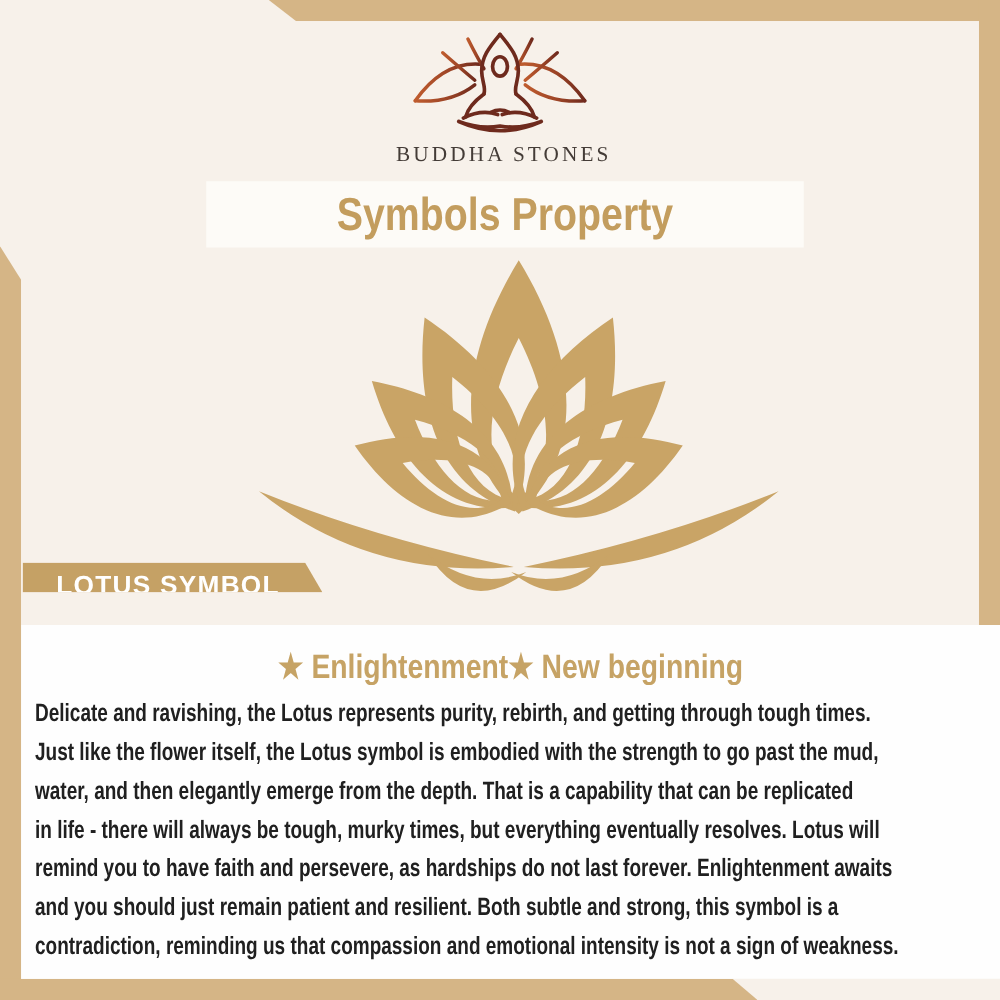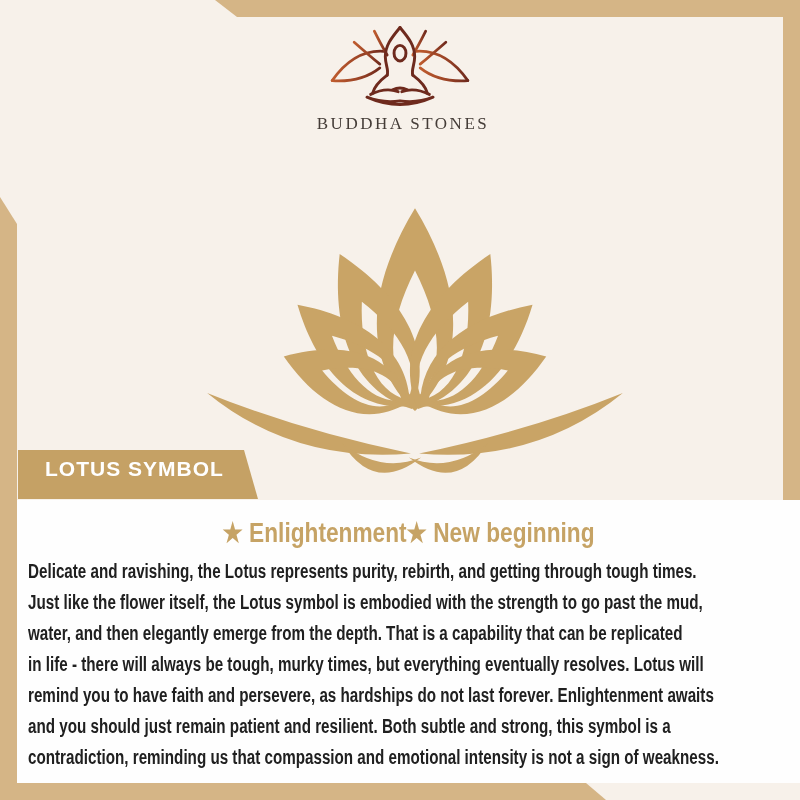--- a/index.html
+++ b/index.html
@@ -30,21 +30,21 @@
   .title-band{left:165px;top:145px;width:478px;height:53px;background:#fdfbf7;}
   .title-text{
     width:100%;height:100%;line-height:53px;text-align:center;
     font-weight:bold;font-size:37px;color:#c39d5e;
     transform:scaleX(0.85);
   }
   
   .lotus{left:193px;top:203px;width:444px;height:278px;}
   
   .banner{
-    left:18px;top:450px;width:240px;height:49px;background:#c5a165;
+    left:18px;top:450px;width:240px;height:24px;background:#c5a165;
     clip-path:polygon(0 0,226px 0,100% 100%,0 100%);
   }
   .banner-label{
     color:#ffffff;font-size:21px;font-weight:600;letter-spacing:1px;
     line-height:38px;padding-left:27px;white-space:nowrap;
   }
   
   .panel{left:17px;top:500px;width:783px;height:283px;background:#fefefe;}
   .heading{
     left:17px;top:512px;width:783px;text-align:center;
@@ -96,20 +96,23 @@
       <path d="M94,58 C102,64 108,70 110,78"></path>
       <path d="M44,82 Q80,98 116,82 Q98,89 80,86 Q62,89 44,82 Z"></path>
       <path d="M48,79 Q64,71 78,76"></path>
       <path d="M112,79 Q96,71 82,76"></path>
       <path d="M72,74 Q80,70 88,74"></path>
     </g>
   </svg>
 
   <div class="abs brand-name">BUDDHA STONES</div>
 
+  <div class="abs title-band">
+    <div class="title-text">Symbols Property</div>
+  </div>
 
   <svg class="abs lotus" viewBox="0 0 440 275">
     <defs>
       <path id="petal" fill-rule="evenodd" d="M0,-150 C-33,-96 -42,-38 0,0 C42,-38 33,-96 0,-150 Z
            M0,-104 C-19,-67 -24,-28 0,-9 C24,-28 19,-67 0,-104 Z"></path>
     </defs>
     <g fill="#c9a466">
       <use href="#petal" transform="translate(220,206) scale(1.34)"></use>
       <use href="#petal" transform="translate(217,204) rotate(-25) scale(1.13)"></use>
       <use href="#petal" transform="translate(223,204) rotate(25) scale(1.13)"></use>

